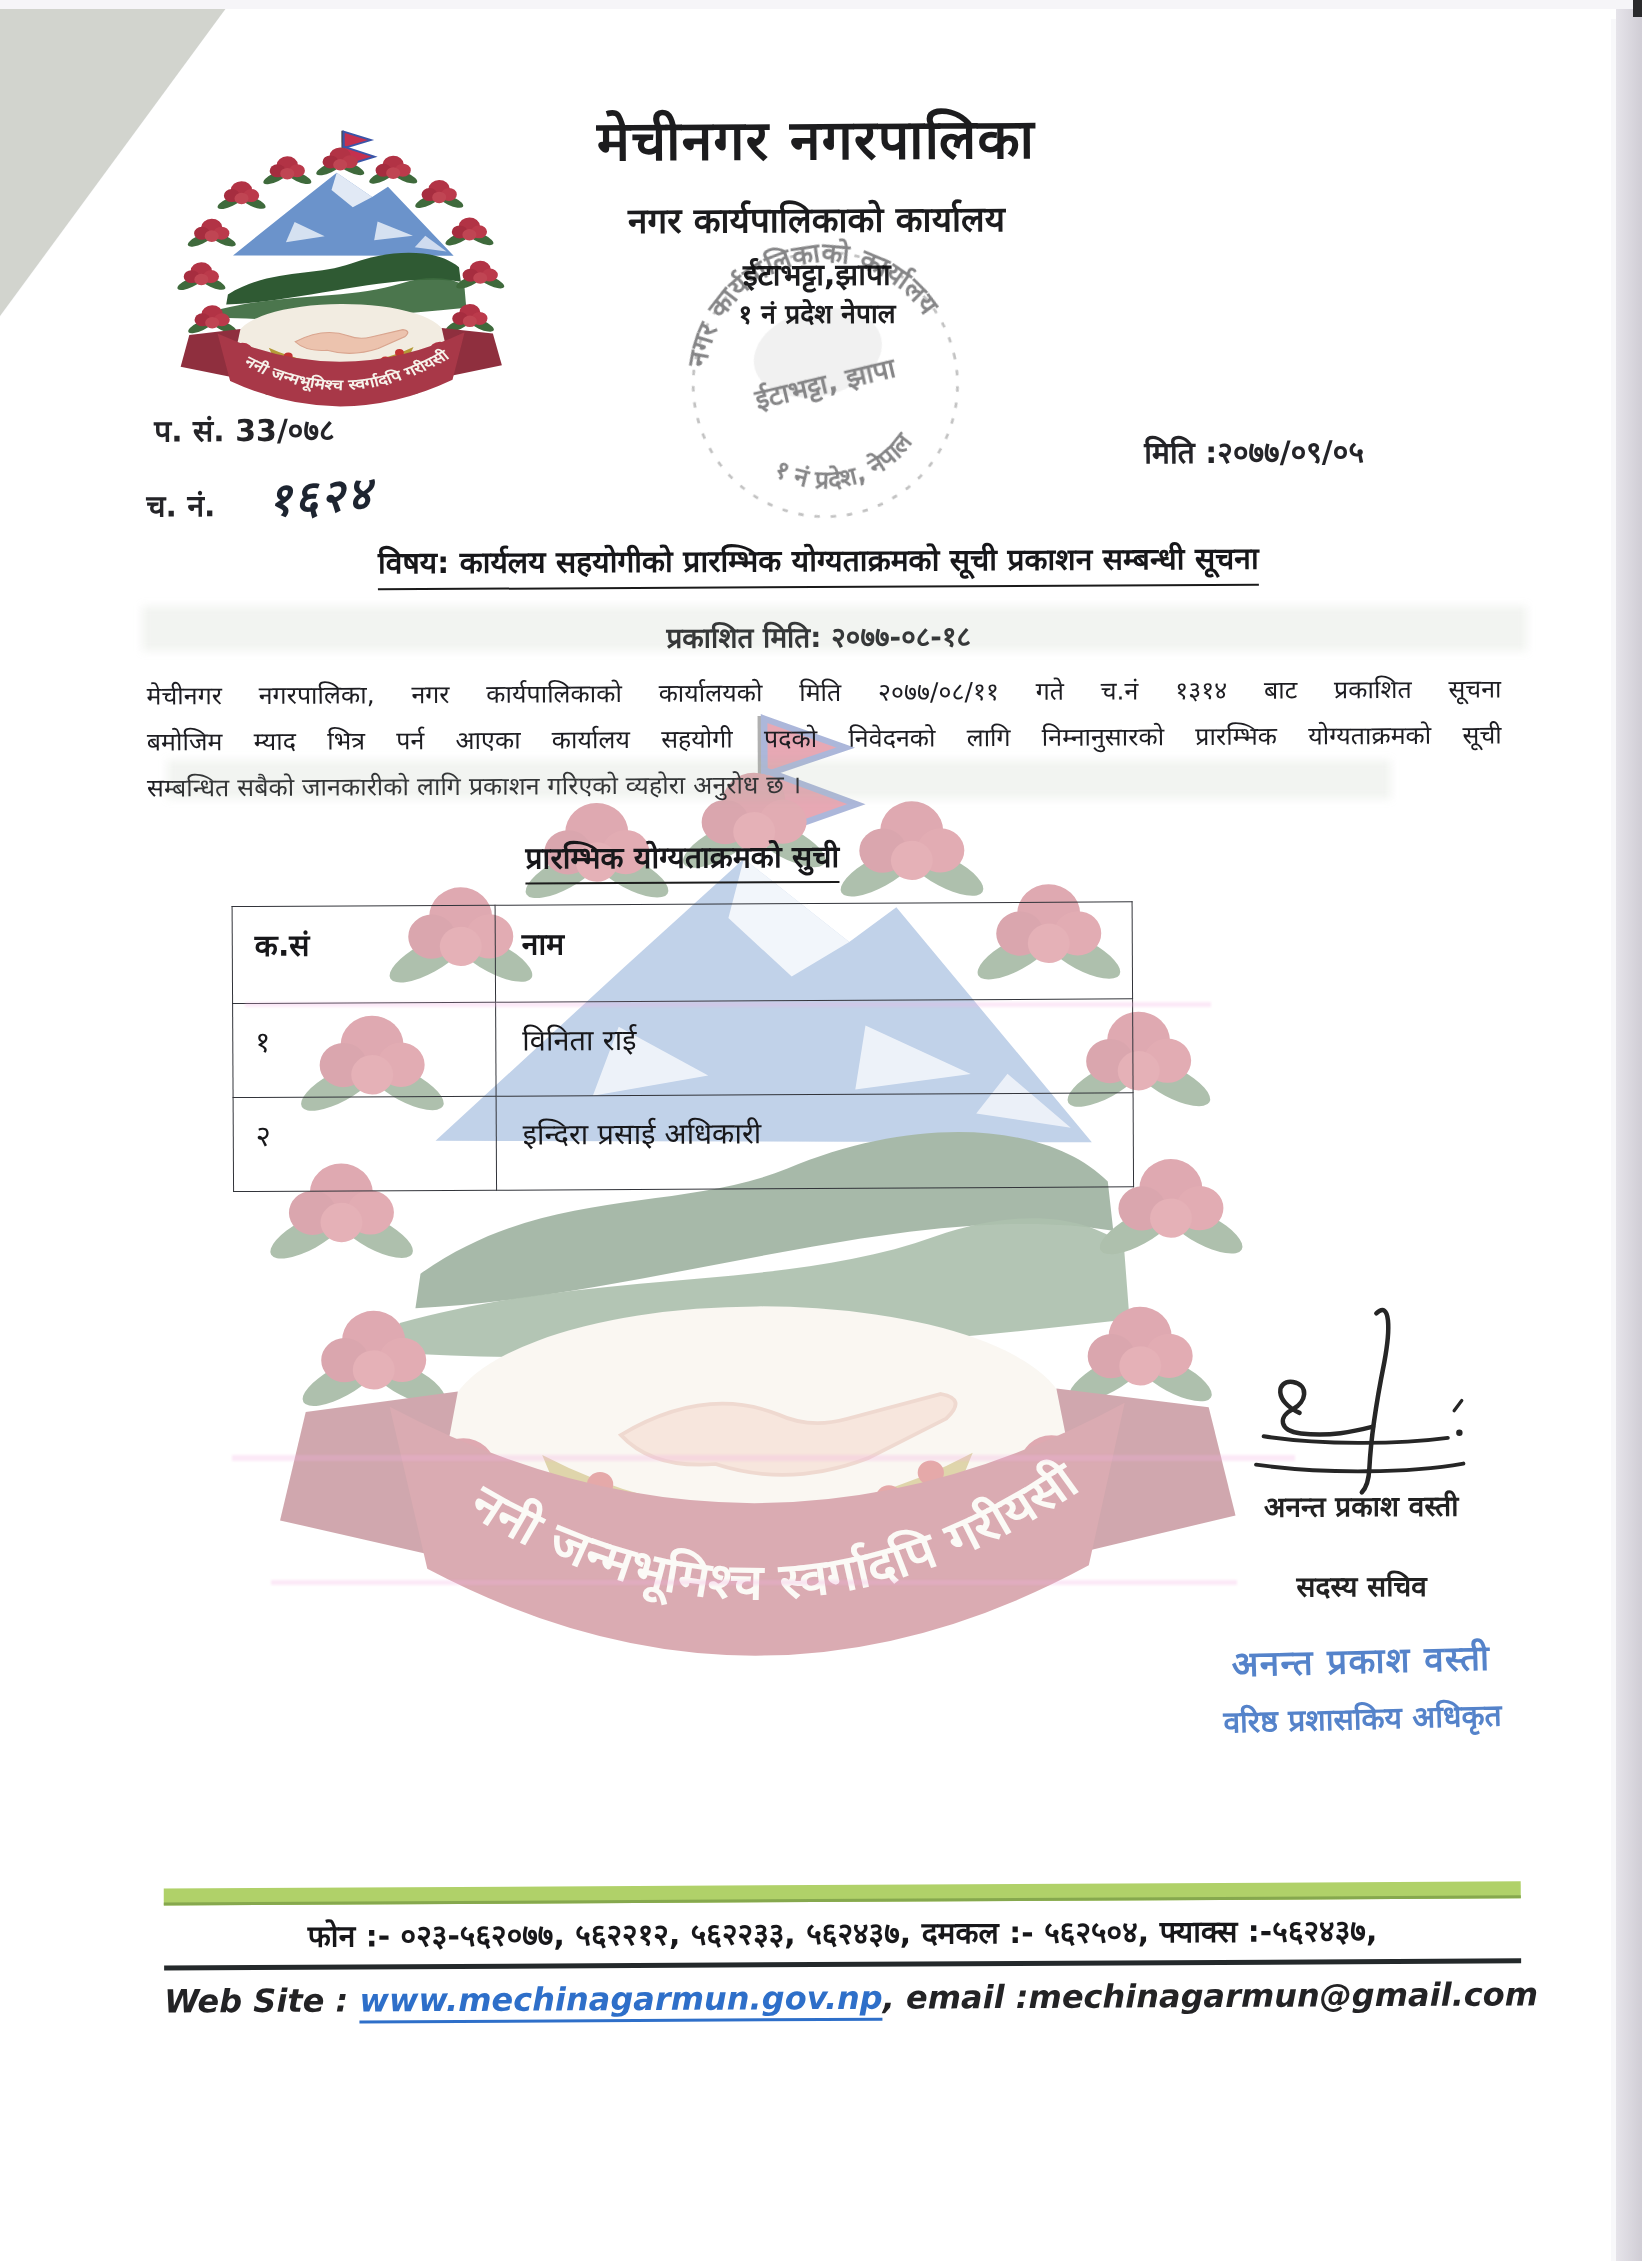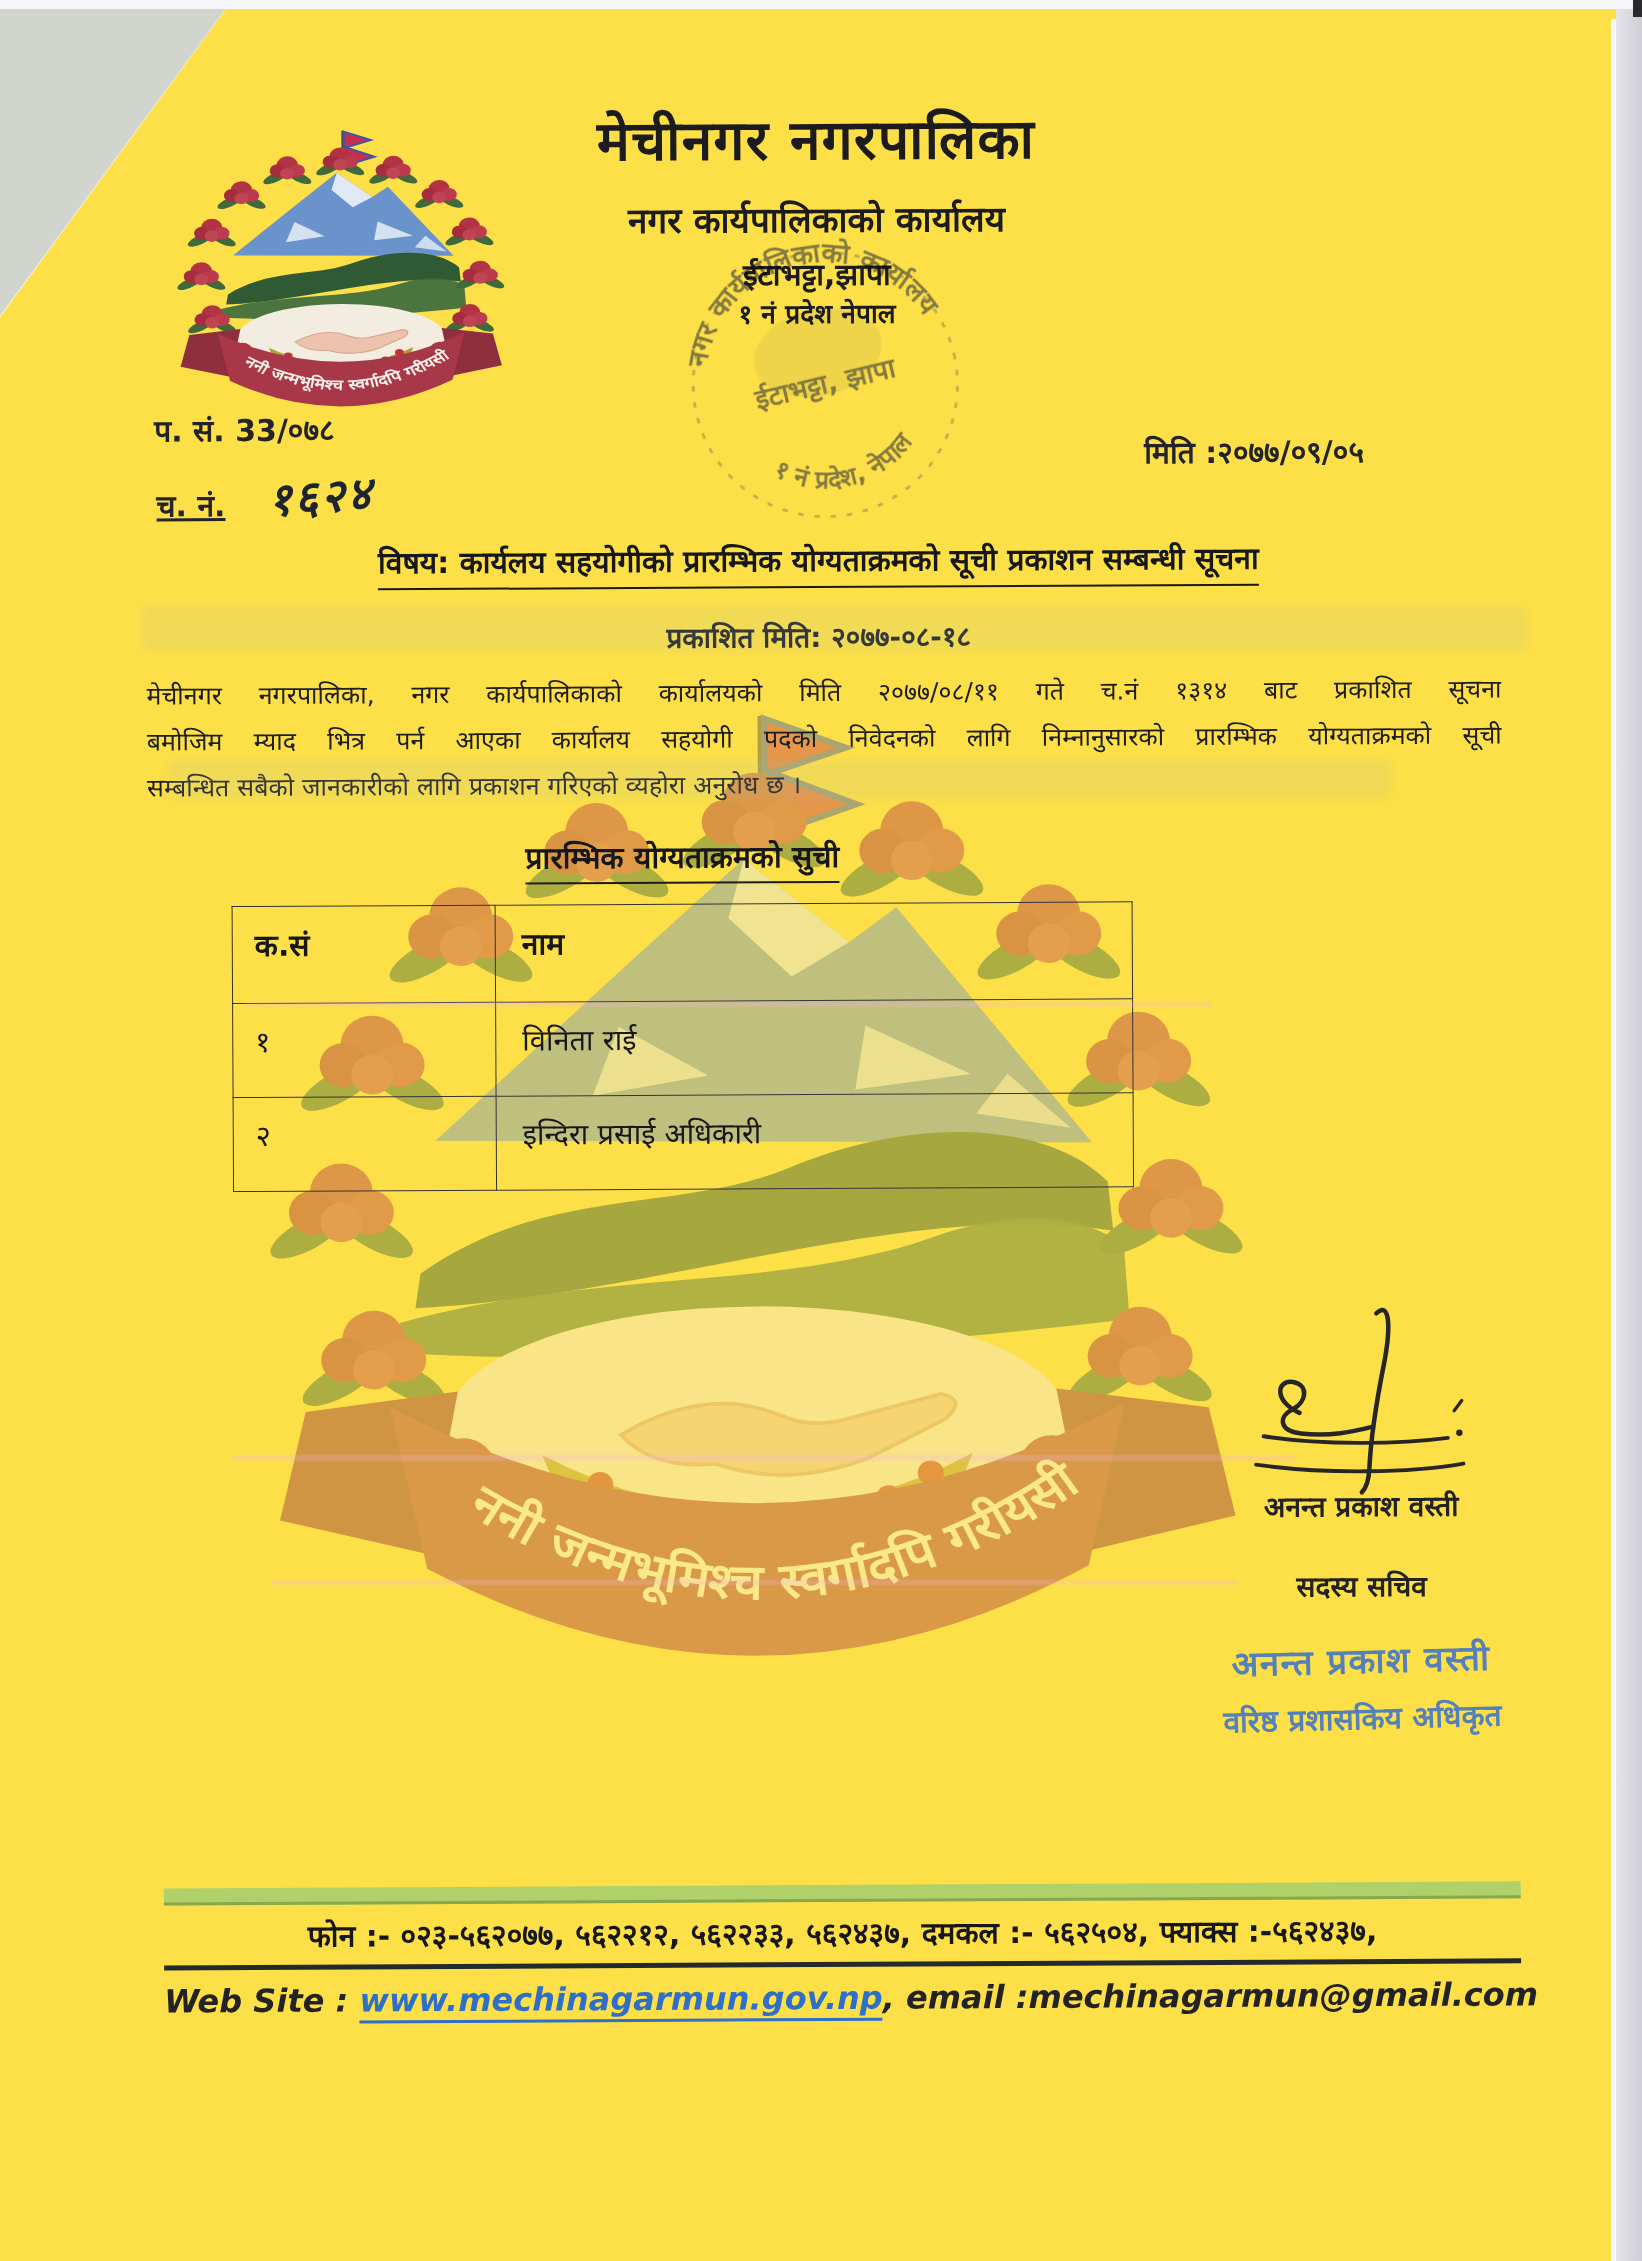--- a/index.html
+++ b/index.html
@@ -1,18 +1,18 @@
 <!DOCTYPE html>
 <html style="--link-blue: #2e6fc9; --stamp-blue: #4779c6; --footer-green: #b0d169; --flower-red: #b23345; --mountain-blue: #6b93cb; --ribbon-red: #a83848;font-size:10.3px"><head>
 <meta charset="utf-8">
 <style>
   html,body{margin:0;padding:0;}
   body{width:1643px;height:2261px;overflow:hidden;background:#b9b7bd;
        font-family:"DejaVu Sans","Liberation Sans",sans-serif;}
-  .page{position:relative;width:1643px;height:2261px;background:#fde047;overflow:hidden;}
+  .page{position:relative;width:1643px;height:2261px;background:#ffffff;overflow:hidden;}
 
   
   .scan-lid-corner{position:absolute;left:0;top:0;width:245px;height:322px;
       clip-path:polygon(0 0,232px 0,0 316px);background:#d2d4ce;z-index:6;}
   .scan-corner-edge{position:absolute;left:-3.9px;top:-6.4px;width:245px;height:329px;
       clip-path:polygon(241px 0,232px 0,0 316px,0 329px);background:#fbfbfc;z-index:6;}
   .scan-top-strip{position:absolute;left:0;top:0;width:100%;height:9px;background:#f6f5f8;z-index:7;}
   .scan-right-band{position:absolute;right:0;top:0;width:27px;height:100%;z-index:6;
       background:linear-gradient(to right,#e6e4ea,#cfccd4);}
   .scan-right-highlight{position:absolute;right:26px;top:19.3px;width:6.4px;height:100%;background:#f8f8fa;z-index:6;}
@@ -31,21 +31,21 @@
   .hdr-title{top:100px;font-size:55px;font-weight:bold;letter-spacing:1.3px;}
   .hdr-office{top:195px;font-size:35px;font-weight:bold;}
   .hdr-addr{top:253px;font-size:30px;font-weight:bold;}
   .hdr-prov{top:295px;font-size:26.4px;font-weight:bold;}
 
   .round-stamp{position:absolute;left:667px;top:222px;width:325px;height:325px;z-index:5;
       transform:rotate(-13deg);opacity:.62;filter:blur(0.7px);mix-blend-mode:multiply;}
 
   .refline{position:absolute;color:#242428;font-size:30px;font-weight:bold;z-index:4;white-space:nowrap;}
   .ref-patra{left:158px;top:406px;}
-  .ref-chalani{left:160px;top:481px;text-decoration:underline;}
+  .ref-chalani{left:150px;top:481px;}
   .chalani-val{position:absolute;left:271px;top:461px;z-index:4;color:#1d2430;
       font-family:"DejaVu Serif","Liberation Serif",serif;font-style:italic;font-weight:bold;
       font-size:46px;transform:rotate(-4deg);letter-spacing:2.6px;white-space:nowrap;}
   .ref-date{left:1148px;top:433px;font-weight:bold;}
 
   
   .subject-wrap{position:absolute;left:0;right:0;top:539px;text-align:center;z-index:4;}
   .subject{display:inline-block;font-size:30px;font-weight:bold;color:#17171a;
       border-bottom:2.6px solid #1a1a1a;padding-bottom:6.4px;white-space:nowrap;}
   .published{position:absolute;left:0;right:0;top:617px;text-align:center;

